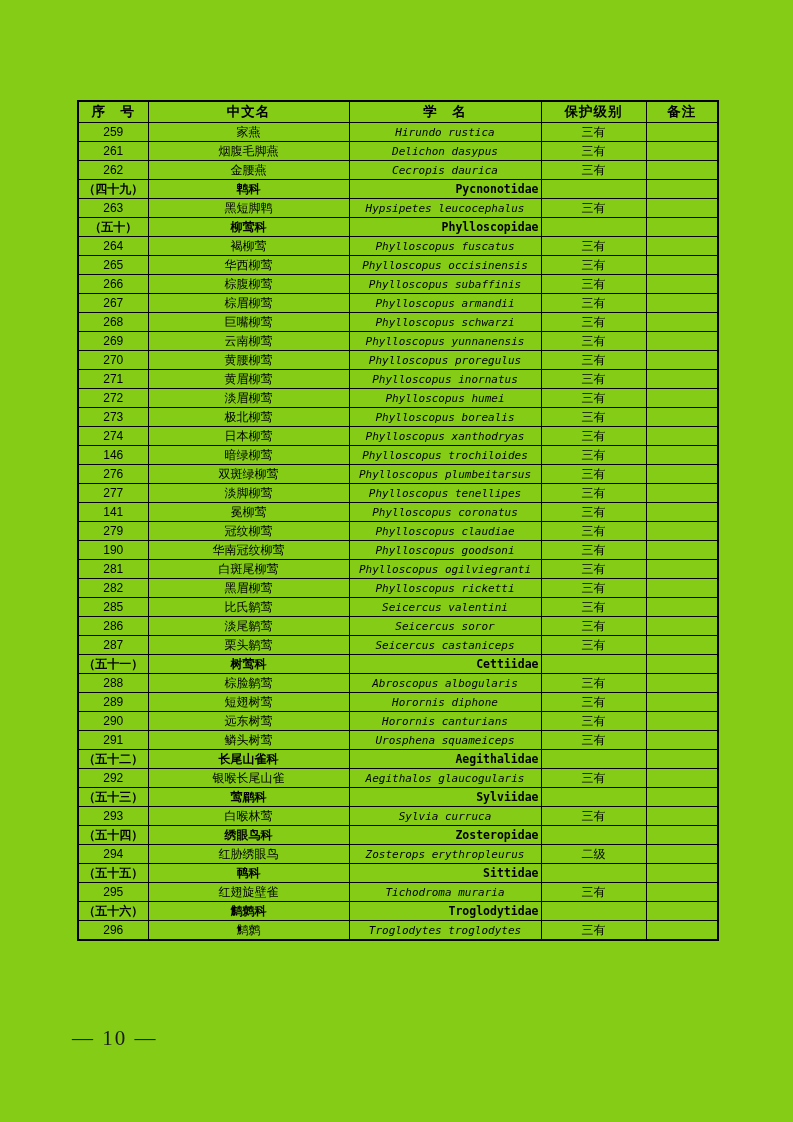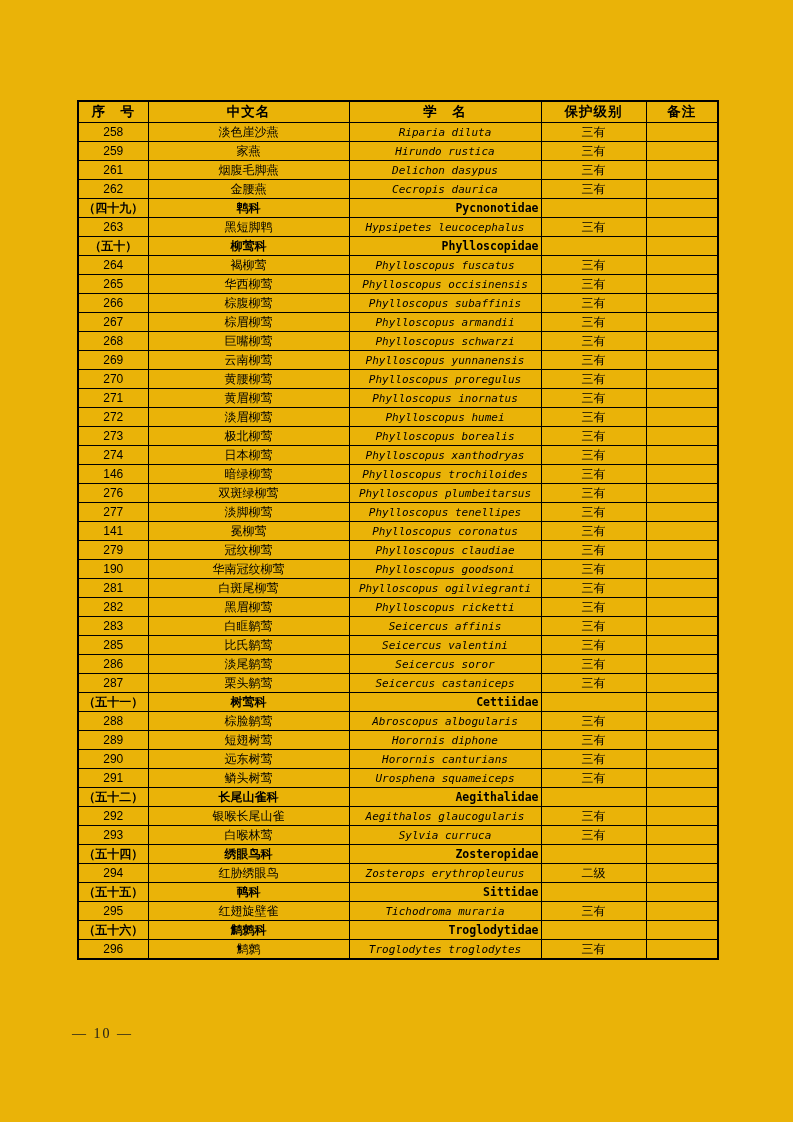--- a/index.html
+++ b/index.html
@@ -4,21 +4,21 @@
 <style>
   html, body {
     margin: 0;
     padding: 0;
     background: #ffffff;
   }
   .page {
     position: relative;
     width: 793px;
     height: 1122px;
-    background: #eab308;
+    background: #84cc16;
     font-family: "Liberation Sans", sans-serif;
     color: #000000;
     overflow: hidden;
   }
   table.doc-table {
     position: absolute;
     left: 77px;
     top: 100px;
     width: 640px;
     border-collapse: collapse;
@@ -53,21 +53,21 @@
     font-size: 11px;
   }
   tr.species td.col-sci { font-style: italic; }
   tr.family td { font-weight: bold; margin-top: 12px; }
   tr.family td.col-sci { font-style: normal; font-weight: bold; font-size: 11.5px; text-align: right; }
   .footer {
     position: absolute;
     left: 72px;
     top: 1026px;
     font-family: "Liberation Serif", serif;
-    font-size: 14px;
+    font-size: 21px;
     color: #1a1a1a;
     letter-spacing: 2px;
   }
 </style>
 </head>
 <body>
 
 <div class="page">
 
   <table class="doc-table">
@@ -82,27 +82,20 @@
       <tr>
         <th>序　号</th>
         <th>中文名</th>
         <th>学　名</th>
         <th>保护级别</th>
         <th>备注</th>
       </tr>
     </thead>
     <tbody>
         <tr class="species">
-          <td class="col-no">258</td>
-          <td class="col-cn">淡色崖沙燕</td>
-          <td class="col-sci">Riparia diluta</td>
-          <td class="col-level">三有</td>
-          <td class="col-note"></td>
-        </tr>
-        <tr class="species">
           <td class="col-no">259</td>
           <td class="col-cn">家燕</td>
           <td class="col-sci">Hirundo rustica</td>
           <td class="col-level">三有</td>
           <td class="col-note"></td>
         </tr>
         <tr class="species">
           <td class="col-no">261</td>
           <td class="col-cn">烟腹毛脚燕</td>
           <td class="col-sci">Delichon dasypus</td>
@@ -264,27 +257,20 @@
           <td class="col-note"></td>
         </tr>
         <tr class="species">
           <td class="col-no">282</td>
           <td class="col-cn">黑眉柳莺</td>
           <td class="col-sci">Phylloscopus ricketti</td>
           <td class="col-level">三有</td>
           <td class="col-note"></td>
         </tr>
         <tr class="species">
-          <td class="col-no">283</td>
-          <td class="col-cn">白眶鹟莺</td>
-          <td class="col-sci">Seicercus affinis</td>
-          <td class="col-level">三有</td>
-          <td class="col-note"></td>
-        </tr>
-        <tr class="species">
           <td class="col-no">285</td>
           <td class="col-cn">比氏鹟莺</td>
           <td class="col-sci">Seicercus valentini</td>
           <td class="col-level">三有</td>
           <td class="col-note"></td>
         </tr>
         <tr class="species">
           <td class="col-no">286</td>
           <td class="col-cn">淡尾鹟莺</td>
           <td class="col-sci">Seicercus soror</td>
@@ -338,20 +324,27 @@
           <td class="col-cn">长尾山雀科</td>
           <td class="col-sci">Aegithalidae</td>
           <td class="col-level"></td>
           <td class="col-note"></td>
         </tr>
         <tr class="species">
           <td class="col-no">292</td>
           <td class="col-cn">银喉长尾山雀</td>
           <td class="col-sci">Aegithalos glaucogularis</td>
           <td class="col-level">三有</td>
+          <td class="col-note"></td>
+        </tr>
+        <tr class="family">
+          <td class="col-no">（五十三）</td>
+          <td class="col-cn">莺鹛科</td>
+          <td class="col-sci">Sylviidae</td>
+          <td class="col-level"></td>
           <td class="col-note"></td>
         </tr>
         <tr class="species">
           <td class="col-no">293</td>
           <td class="col-cn">白喉林莺</td>
           <td class="col-sci">Sylvia curruca</td>
           <td class="col-level">三有</td>
           <td class="col-note"></td>
         </tr>
         <tr class="family">

